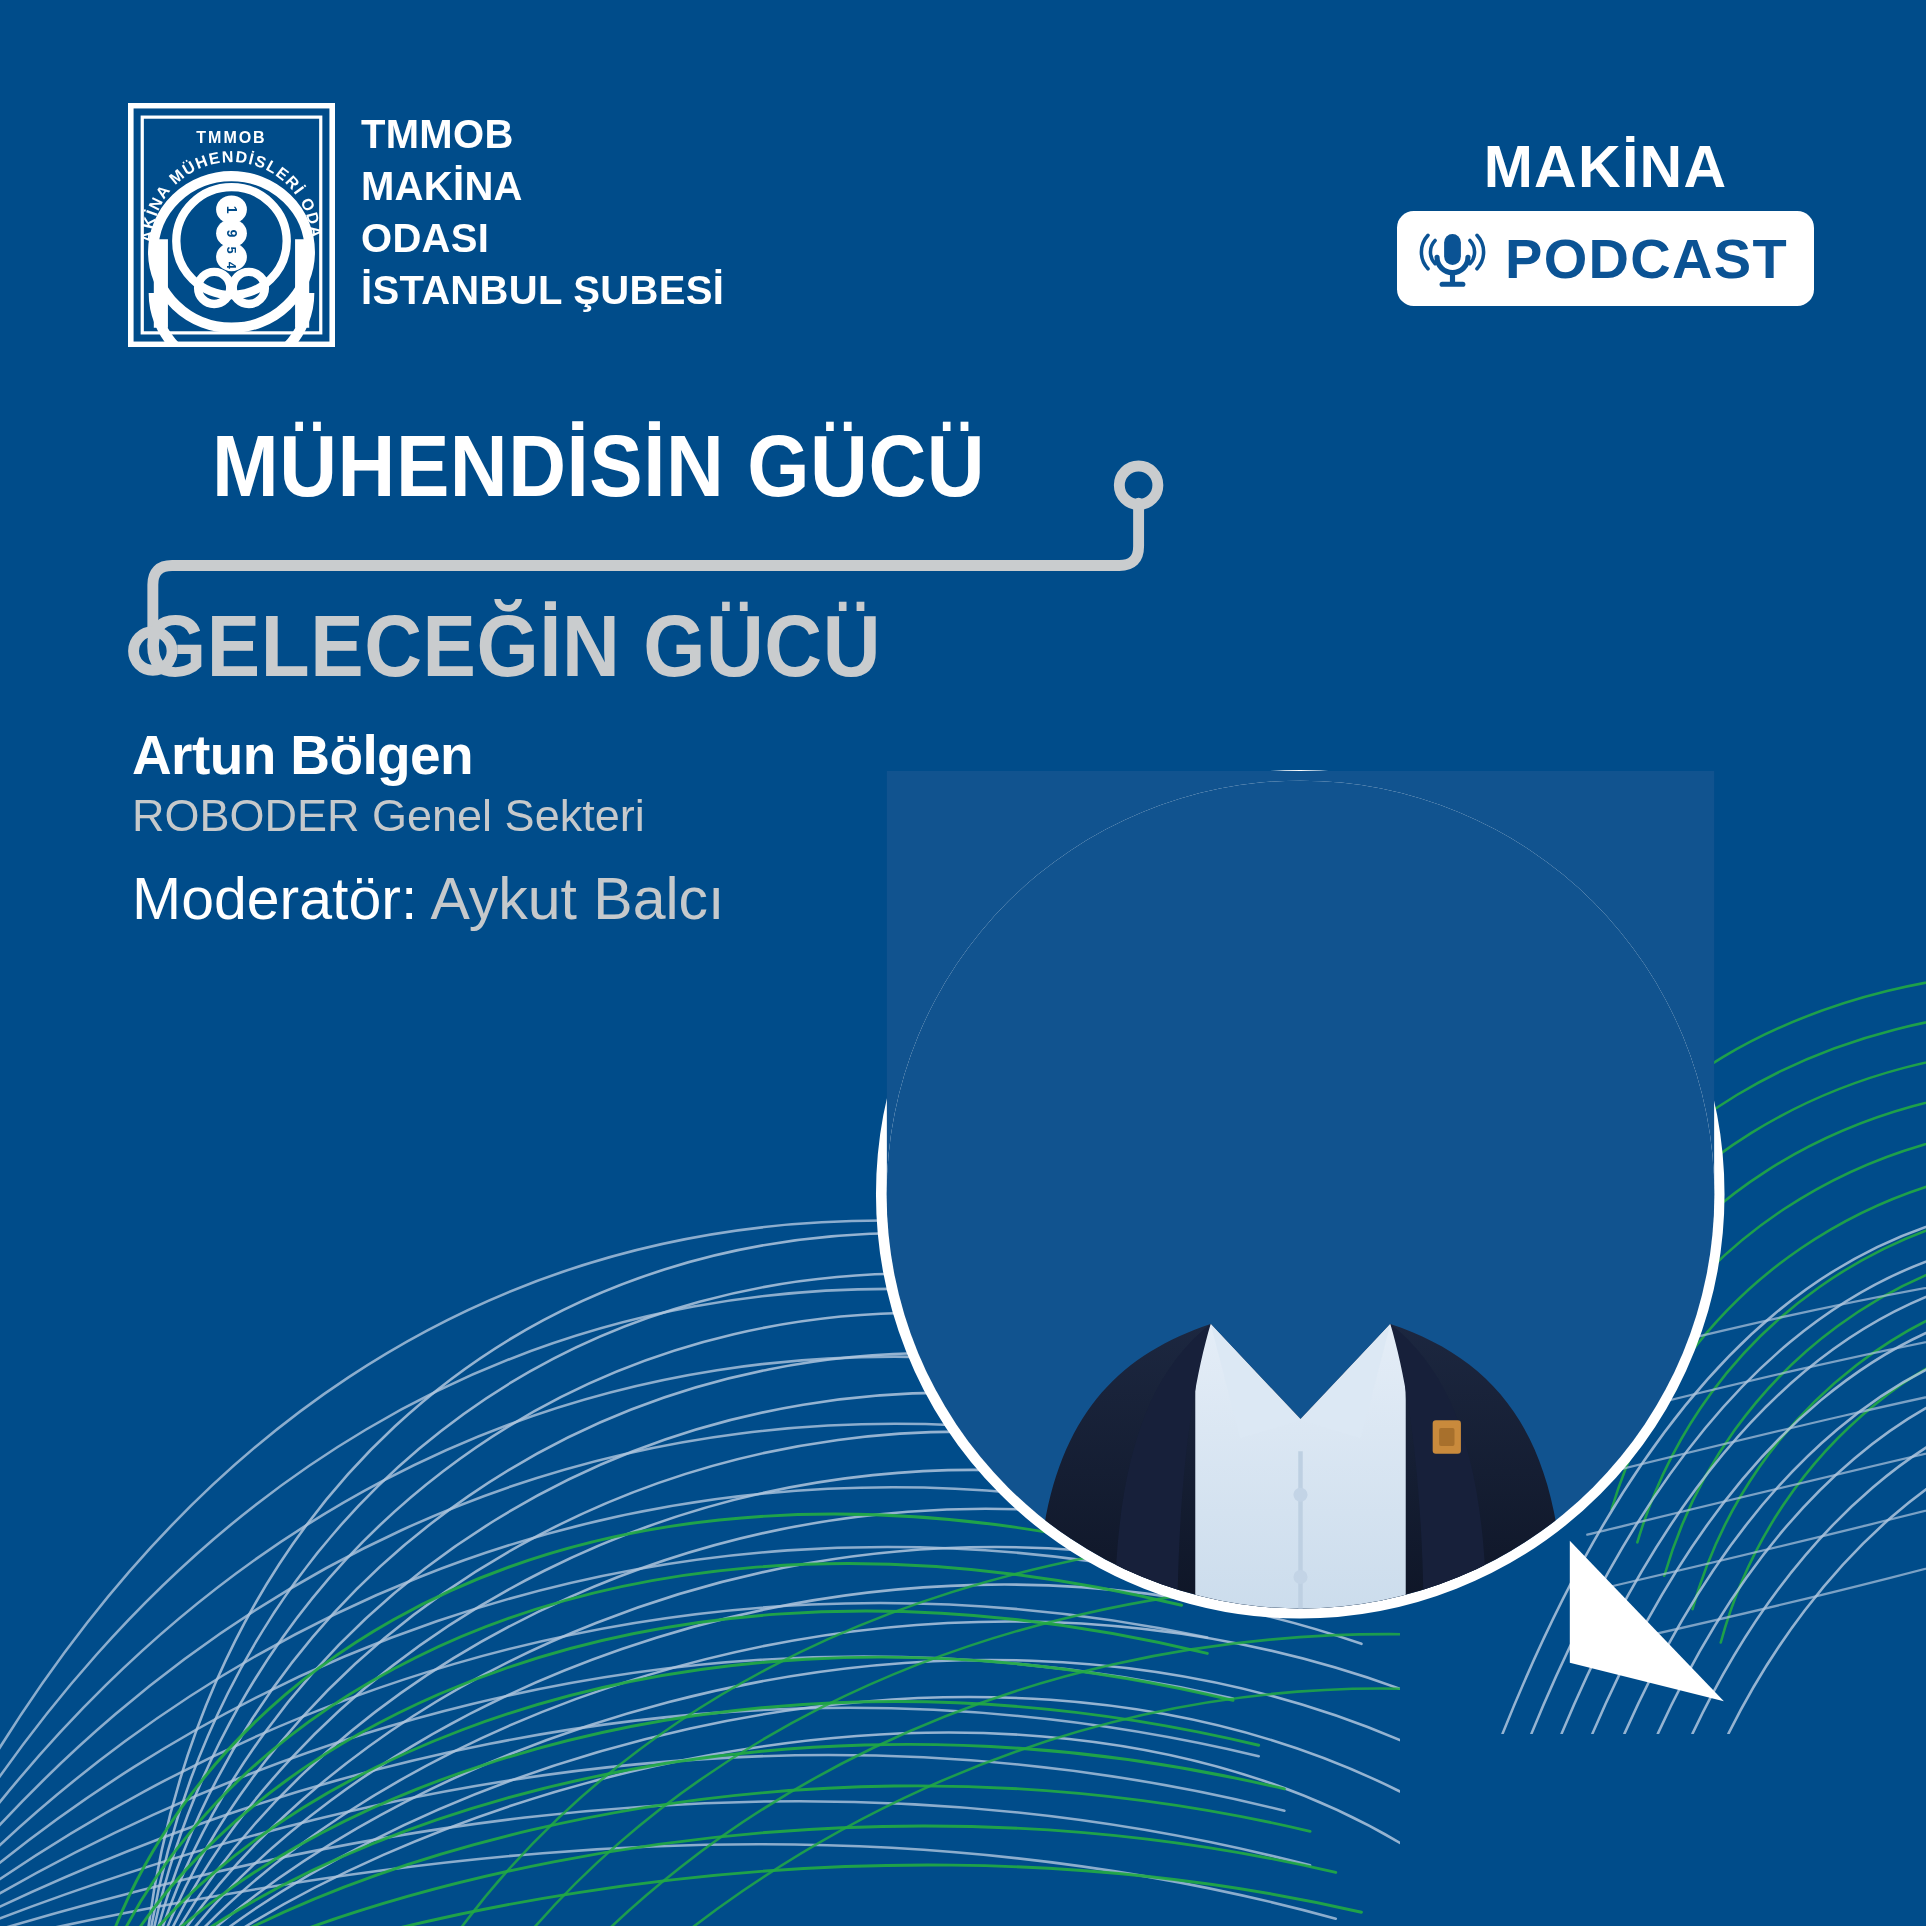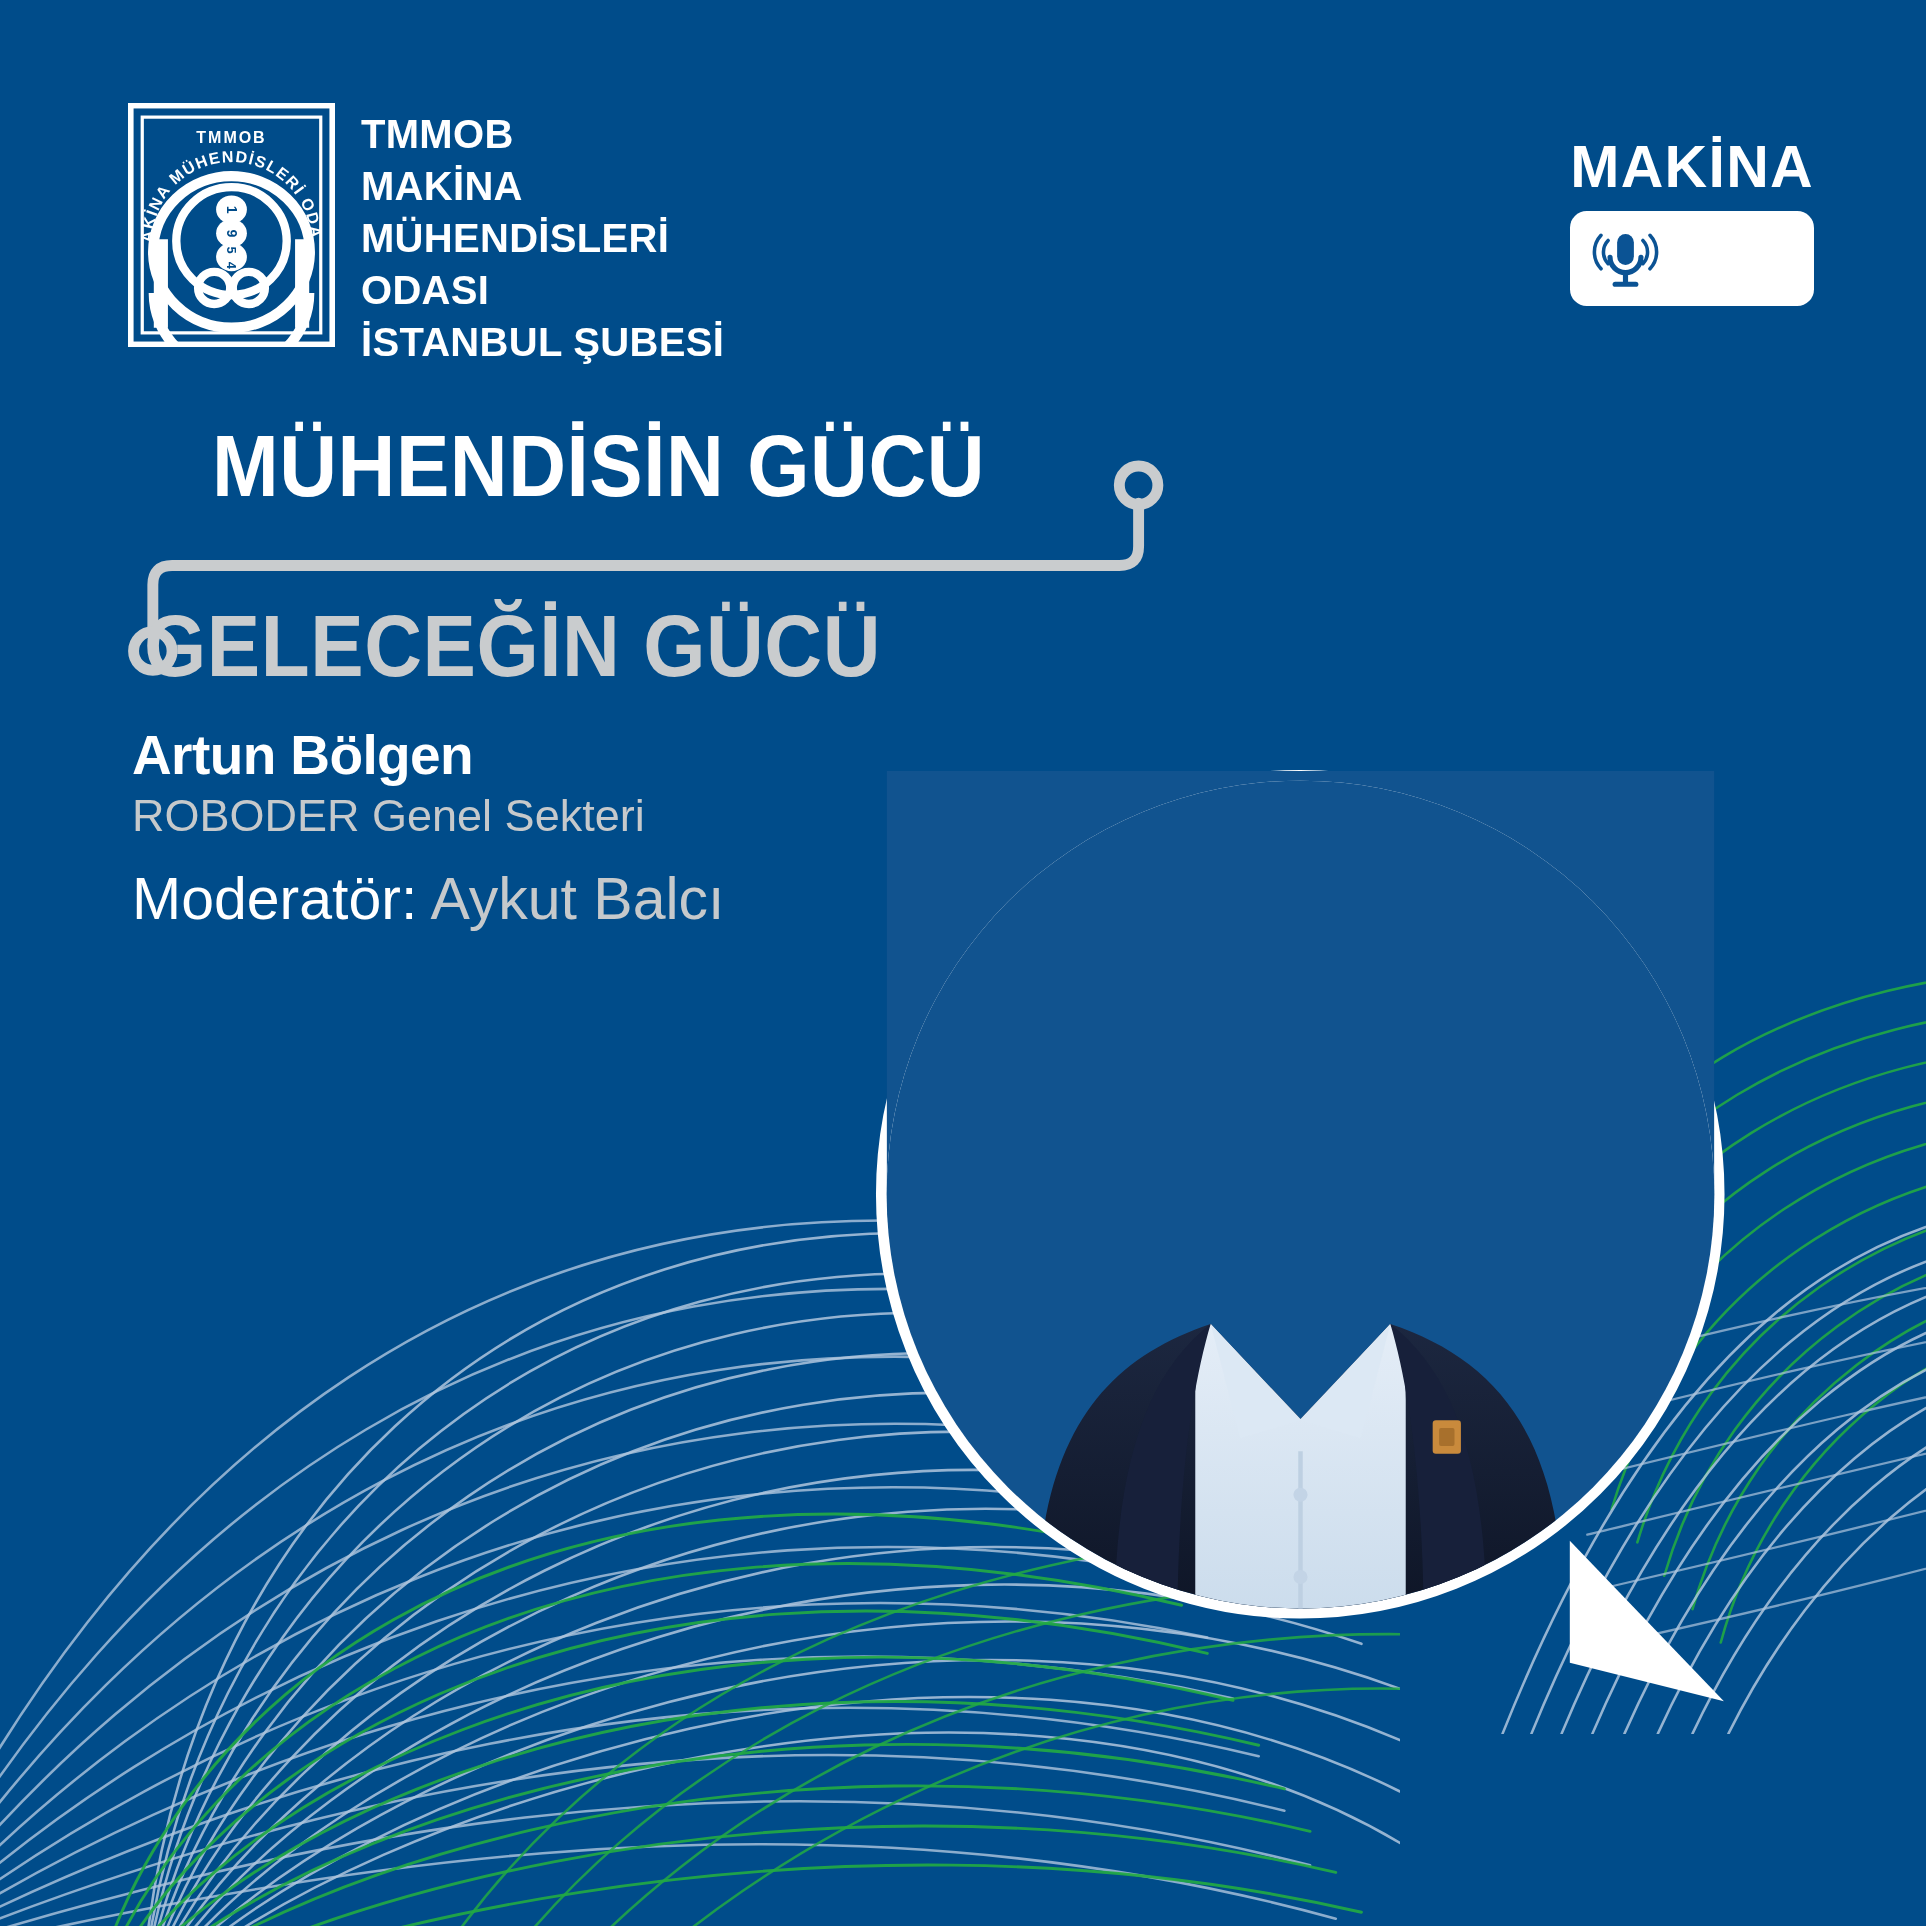--- a/index.html
+++ b/index.html
@@ -239,39 +239,39 @@
       <g fill="none" stroke="#ffffff" stroke-width="13">
         <circle cx="134" cy="288" r="25"></circle>
         <circle cx="188" cy="288" r="25"></circle>
       </g>
 
       <path d="M40 296 A 121 121 0 0 0 282 296" fill="none" stroke="#ffffff" stroke-width="16"></path>
     </svg>
     <div class="logo-text">
       <div>TMMOB</div>
       <div>MAKİNA</div>
-      <div>MÜHENDİSLERİ</div>
       <div>ODASI</div>
       <div>İSTANBUL ŞUBESİ</div>
     </div>
   </div>
 
   <div class="podcast-block">
     <div class="makina-word">MAKİNA</div>
     <div class="podcast-pill">
       <svg class="mic-icon" viewBox="0 0 104 104">
         <rect x="39" y="14" width="26" height="48" rx="13" fill="#0B5394"></rect>
         <path d="M28 50 a24 24 0 0 0 48 0" fill="none" stroke="#0B5394" stroke-width="8" stroke-linecap="round"></path>
         <line x1="52" y1="74" x2="52" y2="90" stroke="#0B5394" stroke-width="8" stroke-linecap="round"></line>
         <line x1="36" y1="92" x2="68" y2="92" stroke="#0B5394" stroke-width="8" stroke-linecap="round"></line>
         <path d="M25 24 a26 26 0 0 0 0 36" fill="none" stroke="#0B5394" stroke-width="5.5" stroke-linecap="round"></path>
         <path d="M14 16 a38 38 0 0 0 0 52" fill="none" stroke="#0B5394" stroke-width="5.5" stroke-linecap="round"></path>
         <path d="M79 24 a26 26 0 0 1 0 36" fill="none" stroke="#0B5394" stroke-width="5.5" stroke-linecap="round"></path>
         <path d="M90 16 a38 38 0 0 1 0 52" fill="none" stroke="#0B5394" stroke-width="5.5" stroke-linecap="round"></path>
       </svg>
+      <span class="podcast-word">PODCAST</span>
     </div>
   </div>
 
   <div class="headline">
     <svg class="trace-svg" viewBox="0 0 1920 450">
 
       <path d="M1773 128 L1773 195 Q1773 225 1743 225 L268 225 Q238 225 238 255 L238 330" fill="none" stroke="#C9CCCE" stroke-width="17" stroke-linecap="round" stroke-linejoin="round"></path>
       <circle cx="1773" cy="100" r="30" fill="none" stroke="#C9CCCE" stroke-width="17"></circle>
       <circle cx="238" cy="358" r="30" fill="none" stroke="#C9CCCE" stroke-width="17"></circle>
     </svg>

